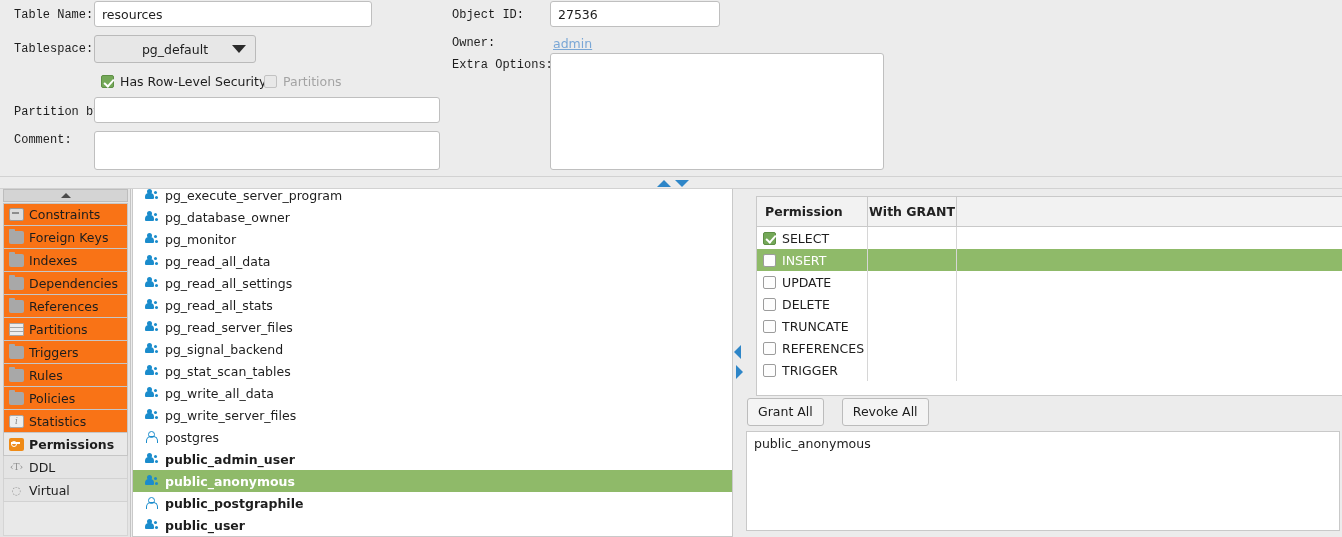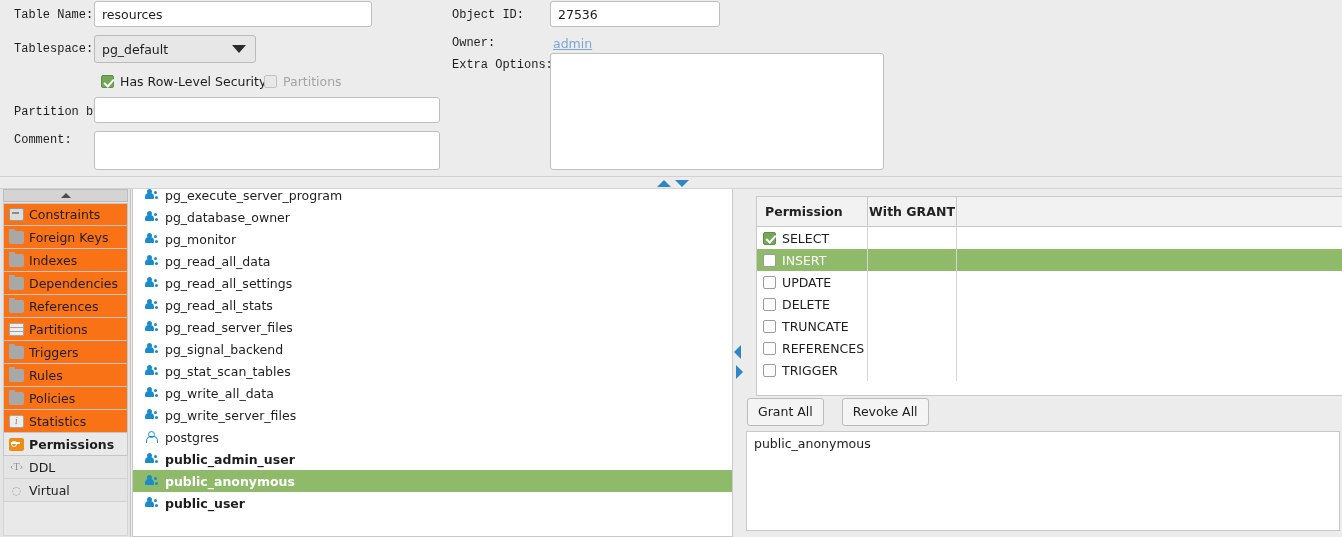--- a/index.html
+++ b/index.html
@@ -143,21 +143,21 @@
 <body>
 
 <div class="app">
 
   <div class="form-area">
 
     <div class="fld-label" style="left:14px;top:8px;">Table Name:</div>
     <div class="txt-input" style="left:94px;top:1px;width:278px;height:26px;">resources</div>
 
     <div class="fld-label" style="left:14px;top:42px;">Tablespace:</div>
-    <div class="combo" style="left:94px;top:35px;width:162px;height:28px;">
+    <div class="combo" style="left:94px;top:35px;width:162px;height:28px;justify-content:center;">
       <span>pg_default</span>
       <span class="caret"></span>
     </div>
 
     <div class="chk-row" style="left:101px;top:74px;">
       <span class="chkbox on"></span>
       <span class="chk-label">Has Row-Level Security</span>
     </div>
     <div class="chk-row" style="left:264px;top:74px;">
       <span class="chkbox dis"></span>
@@ -296,20 +296,24 @@
         </div>
         <div class="role-row bold">
           <span class="role-ic pg-group"></span>
           <span>public_admin_user</span>
         </div>
         <div class="role-row sel bold">
           <span class="role-ic pg-group"></span>
           <span>public_anonymous</span>
         </div>
         <div class="role-row bold">
+          <span class="role-ic pg-one"></span>
+          <span>public_postgraphile</span>
+        </div>
+        <div class="role-row bold">
           <span class="role-ic pg-group"></span>
           <span>public_user</span>
         </div>
       </div>
   </div>
 
   <div class="vsplit">
     <span class="ar-lf"></span>
     <span class="ar-rt"></span>
   </div>

